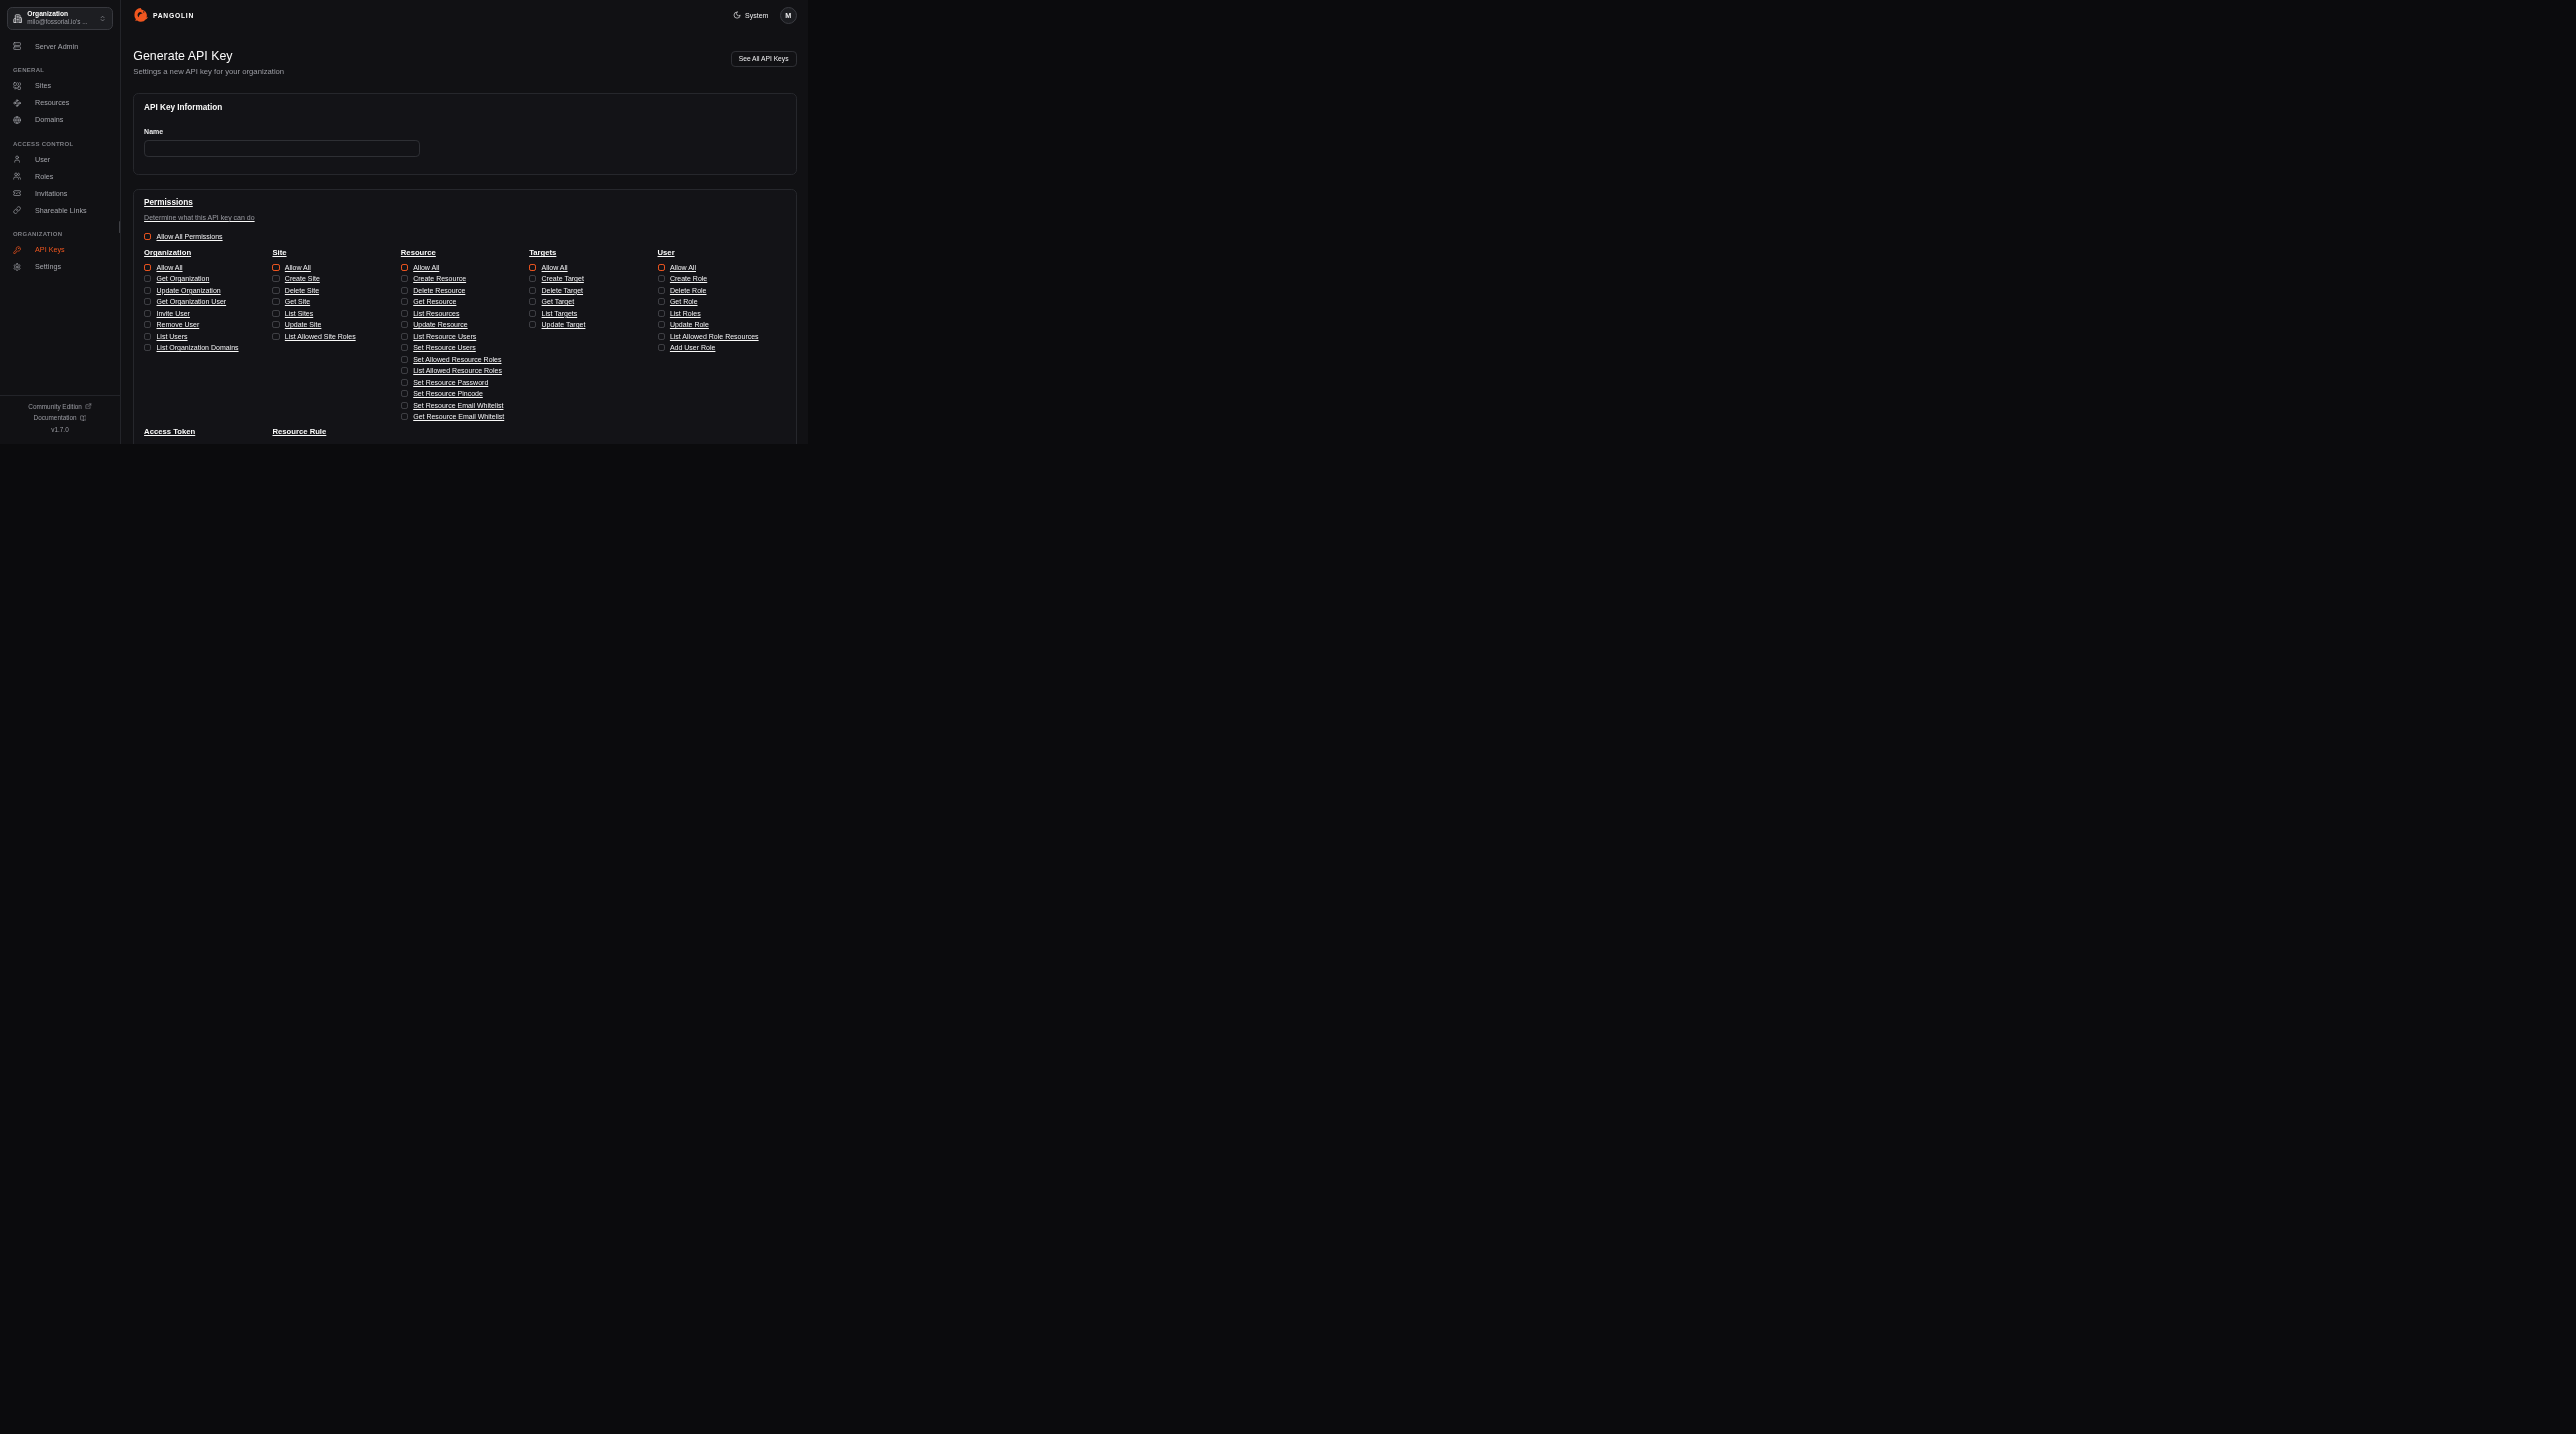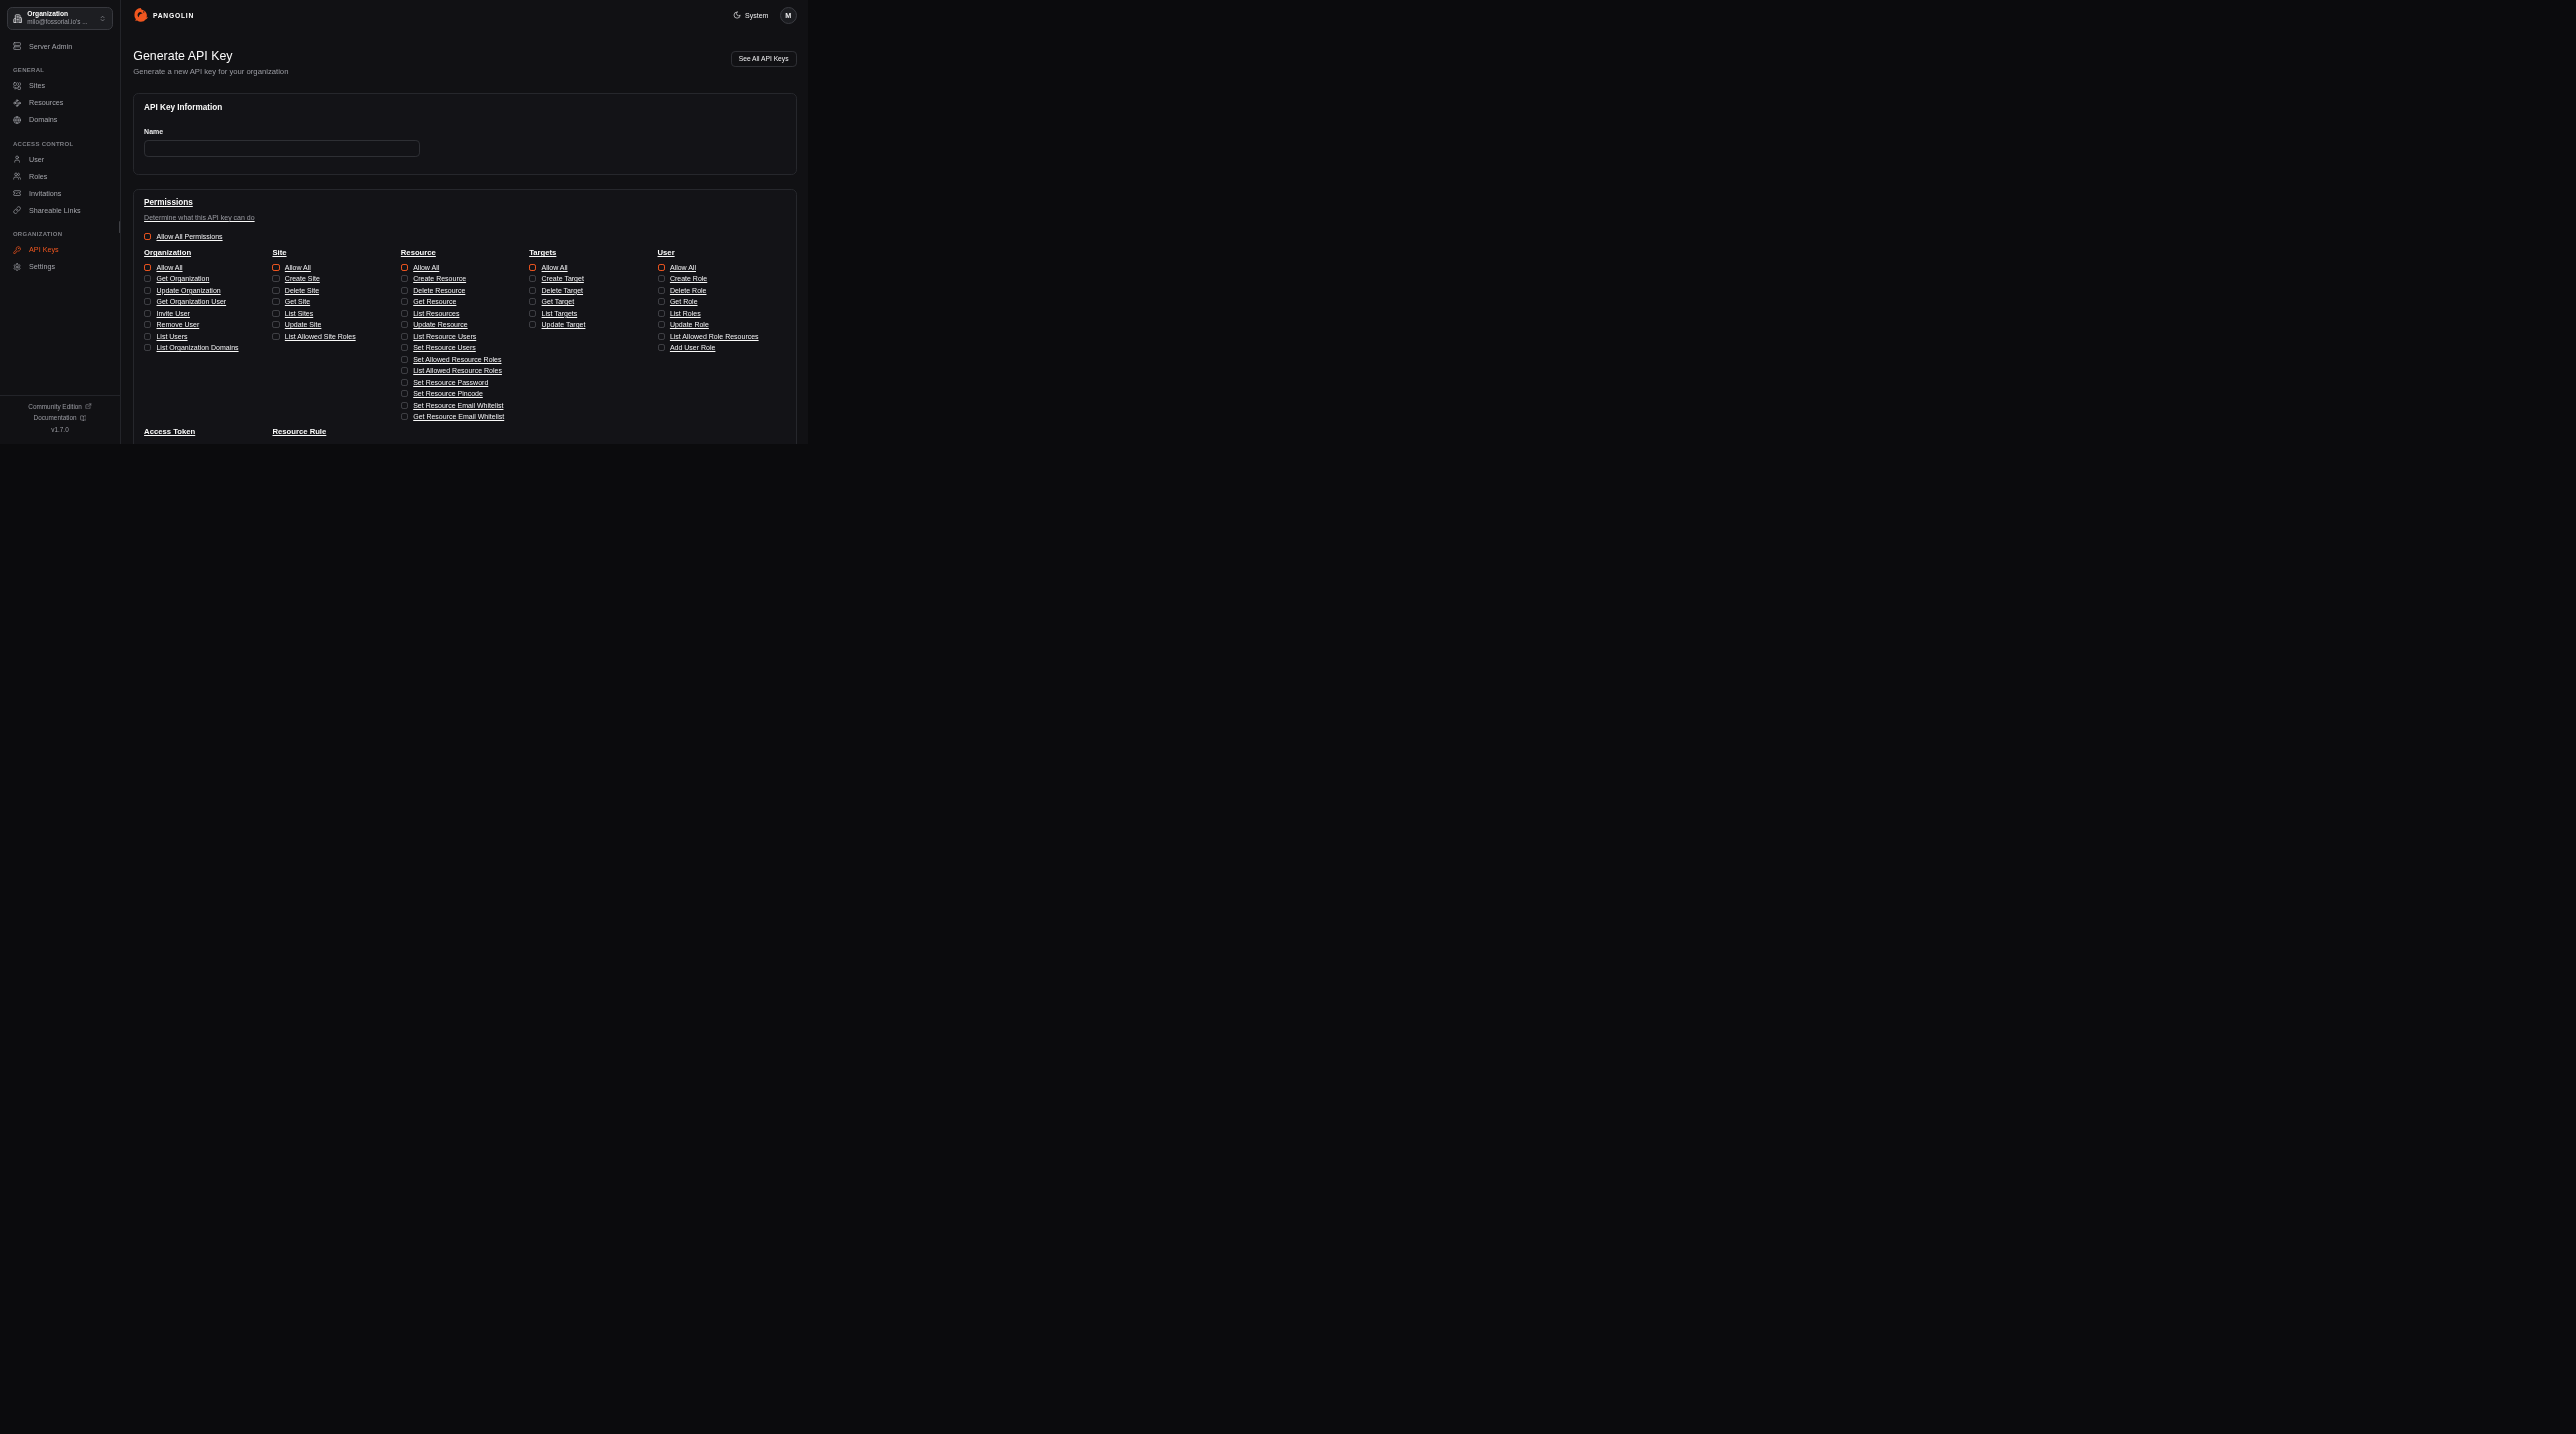--- a/index.html
+++ b/index.html
@@ -14,21 +14,21 @@
   .org-box{margin:6.7px 7.2px 0;height:23px;background:#1d1e22;border:0.5px solid #37383e;border-radius:5.2px;
            display:flex;align-items:center;padding:0 5.2px;gap:4.6px;box-sizing:border-box;}
   .org-ic{color:#e7e7ea;}
   .org-ic svg{width:9.3px;height:9.3px;}
   .org-texts{flex:1;min-width:0;}
   .org-title{font-size:6.7px;font-weight:700;color:#fafafa;line-height:7.7px;}
   .org-sub{font-size:6.4px;color:#9b9ca3;line-height:7.7px;white-space:nowrap;overflow:hidden;}
   .org-chev{color:#9b9ca3;}
   .org-chev svg{width:7.2px;height:7.2px;}
   .nav{padding:0 7.2px;}
-  .nav-item{display:flex;align-items:center;gap:8px;height:12.4px;margin-bottom:4.6px;padding-left:5.7px;
+  .nav-item{display:flex;align-items:center;gap:14px;height:12.4px;margin-bottom:4.6px;padding-left:5.7px;
             color:#a4a5ab;font-size:7.2px;white-space:nowrap;border-radius:3.1px;}
   .nav-item .icon svg{width:8.2px;height:8.2px;}
   .nav-item.active{color:var(--accent,#f0561f);}
   .section-label{margin:15px 0 6.2px;padding-left:5.7px;font-size:6px;font-weight:700;
                  letter-spacing:.05em;color:#7e7f85;}
   .first-item{margin-top:10.3px;}
   .side-footer{margin-top:auto;border-top:0.5px solid #232429;padding:6.2px 0 6.2px;text-align:center;}
   .foot-row{display:flex;align-items:center;justify-content:center;gap:3.1px;color:#9b9ca3;
             font-size:6.4px;height:7.2px;margin-bottom:4.6px;}
   .foot-row .icon svg{width:6.7px;height:6.7px;}
@@ -252,21 +252,21 @@
           </span>
         <span>System</span>
       </div>
       <div class="avatar">M</div>
     </div>
   </div>
 
   <div class="page-head">
     <div>
       <h1 class="page-title">Generate API Key</h1>
-      <div class="page-sub">Generate a new API key for your organization</div>
+      <div class="page-sub">Settings a new API key for your organization</div>
     </div>
     <button class="see-all-btn">See All API Keys</button>
   </div>
 
   <div class="card" id="info-card">
     <div class="card-title">API Key Information</div>
     <div class="field-label">Name</div>
     <input class="text-input" type="text" value="" style="">
   </div>
 

